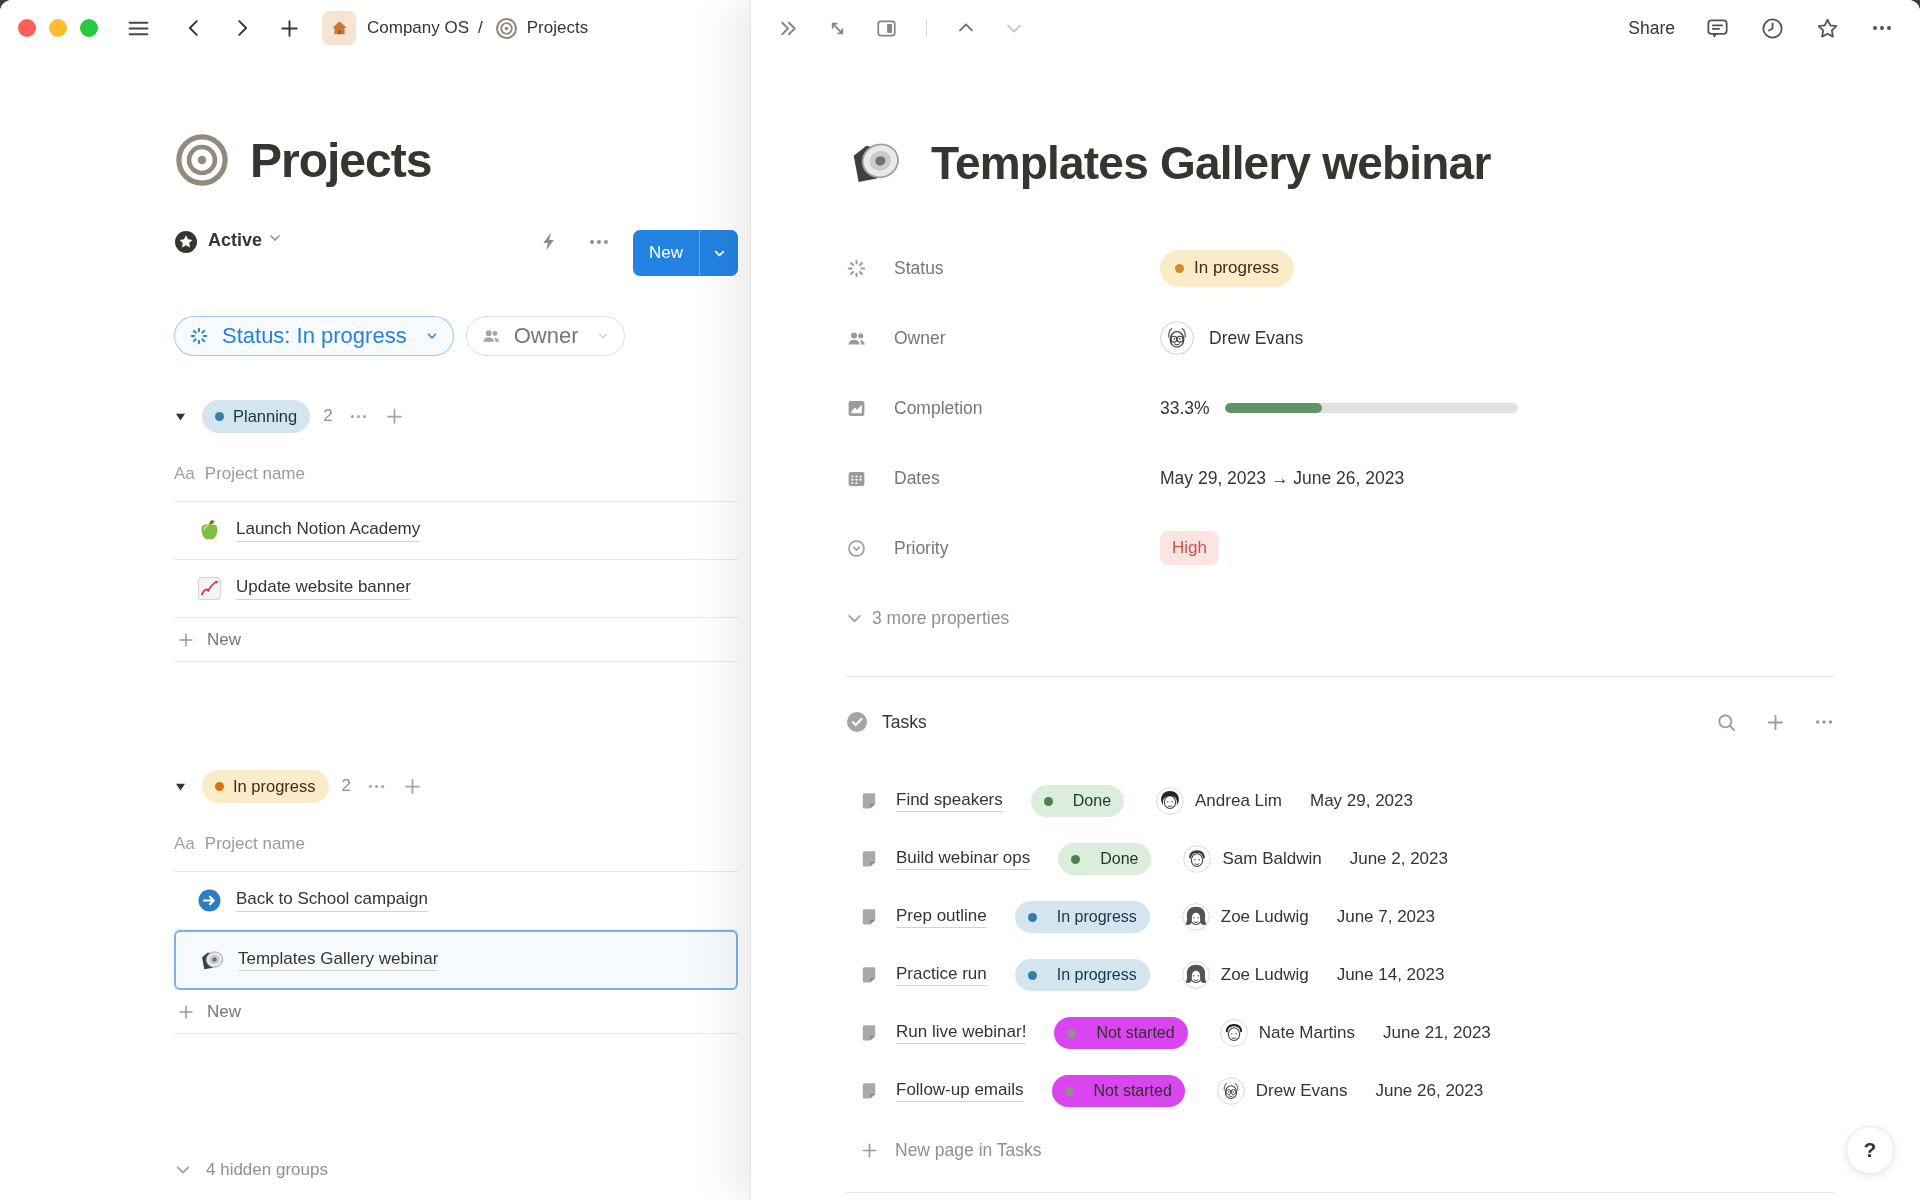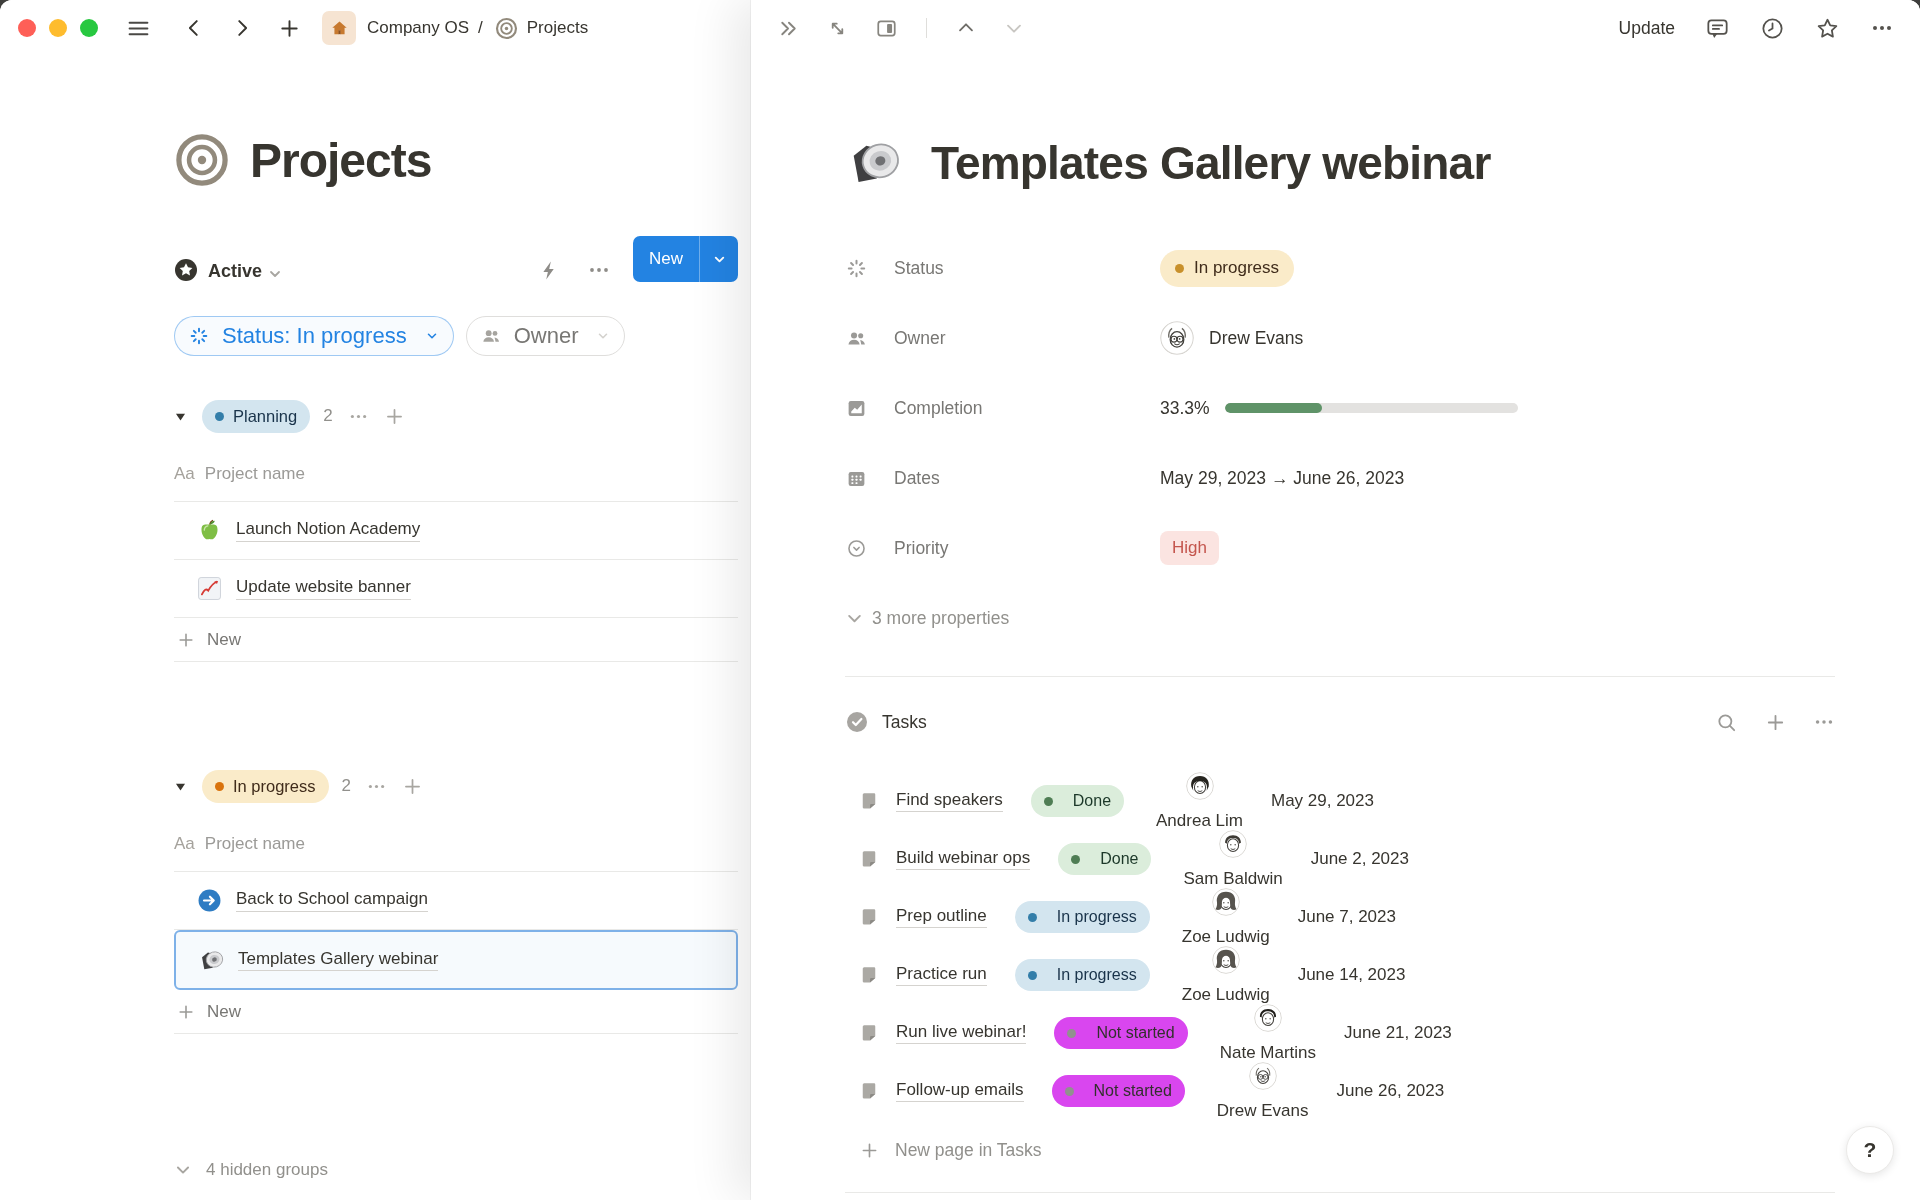--- a/index.html
+++ b/index.html
@@ -18,21 +18,21 @@
   .traffic span{width:18px;height:18px;border-radius:50%;display:inline-block;}
   .t-red{background:#FE5F57}.t-yellow{background:#FEBC2E}.t-green{background:#28C840}
   .tb-icon{display:flex;align-items:center;justify-content:center;cursor:default;}
   .home-chip{width:34px;height:34px;border-radius:7px;background:#F6E4D2;display:flex;align-items:center;justify-content:center;}
   .crumb{display:flex;align-items:center;gap:9px;font-size:17px;color:var(--text);}
 
   
   .lcontent{position:absolute; left:174px; top:56px; width:564px;}
   .page-head{margin-top:72px;height:64px;display:flex;align-items:center;gap:20px;}
   .page-title{font-size:48px;font-weight:700;letter-spacing:-1px;}
-  .view-row{margin-top:38px;height:52px;display:flex;align-items:flex-end;}
+  .view-row{margin-top:38px;height:52px;display:flex;align-items:flex-start;}
   .view-name{font-size:18px;font-weight:700;margin-left:10px;}
   .chev{color:#A8A6A1;margin-left:5px;}
   .spacer{flex:1;}
   .new-btn{height:46px;border-radius:7px;background:var(--blue);color:#fff;display:flex;align-items:center;overflow:hidden;}
   .new-btn .nb-label{padding:0 16px;font-size:17px;font-weight:500;}
   .new-btn .nb-split{width:1px;height:46px;background:rgba(255,255,255,.35);}
   .new-btn .nb-chev{width:38px;display:flex;align-items:center;justify-content:center;}
   .filter-row{margin-top:34px;height:40px;display:flex;gap:12px;align-items:center;}
   .chip{height:40px;border-radius:999px;display:flex;align-items:center;gap:13px;padding:0 14px;font-size:22px;background:#fff;}
   .chip-blue{border:1px solid rgba(35,131,226,.42); color:var(--blue); background:rgba(35,131,226,.03);}
@@ -92,21 +92,21 @@
   .more-row{height:44px;display:flex;align-items:center;gap:8px;color:var(--xlgray);font-size:17.5px;}
   .divider{margin-top:36px;border-top:1px solid var(--border);width:990px;}
   .tasks-head{margin-top:21px;height:48px;display:flex;align-items:center;}
   .tasks-title{font-size:17.5px;font-weight:500;margin-left:13px;}
   .tasks-actions{margin-left:auto;display:flex;align-items:center;gap:26px;}
   .trows{margin-top:26px;}
   .trow{height:58px;display:flex;align-items:center;padding-left:14px;}
   .trow .ticon{margin-right:17px;}
   .trow .ulink{font-size:17px;}
   .trow .tag-sm{margin-left:28px;gap:20px;}
-  .person{display:flex;align-items:center;gap:11px;margin-left:32px;font-size:17px;flex-direction:column;}
+  .person{display:flex;align-items:center;gap:11px;margin-left:32px;font-size:17px;}
   .tdate{margin-left:28px;font-size:17px;}
   .tnew{margin-top:8px;height:44px;display:flex;align-items:center;gap:15px;color:var(--xlgray);font-size:17.5px;padding-left:14px;}
   .bdivider{margin-top:20px;border-top:1px solid var(--border);width:990px;}
   .help-btn{position:absolute;right:26px;bottom:26px;width:48px;height:48px;border-radius:50%;background:#fff;
             border:1px solid #EBEAE8;box-shadow:0 2px 8px rgba(0,0,0,.1);display:flex;align-items:center;justify-content:center;
             font-size:21px;font-weight:600;color:var(--text);}
 </style>
 </head>
 <body>
 
@@ -391,21 +391,21 @@
               <path d="M5.5 14.5 12 8l6.5 6.5"></path>
             </svg>
         </span>
         <span>
           <svg width="22" height="22" viewBox="0 0 24 24" fill="none" stroke="#C8C6C2" stroke-width="2" stroke-linecap="round" stroke-linejoin="round">
               <path d="M5.5 9.5 12 16l6.5-6.5"></path>
             </svg>
         </span>
       </div>
       <div class="rgt">
-        <span class="share">Update</span>
+        <span class="share">Share</span>
         <span>
           <svg width="25" height="25" viewBox="0 0 24 24" fill="none" stroke="#54524D" stroke-width="1.7">
               <rect x="3.2" y="4.2" width="17.6" height="13" rx="3"></rect>
               <path d="M7.2 17.2 8.8 21l2.8-3.8z" fill="#54524D" stroke="none"></path>
               <path d="M7.5 9h9M7.5 12.4h6" stroke-linecap="round"></path>
             </svg>
         </span>
         <span>
           <svg width="25" height="25" viewBox="0 0 24 24" fill="none" stroke="#54524D" stroke-width="1.7" stroke-linecap="round">
               <circle cx="12" cy="12" r="8.8"></circle>

